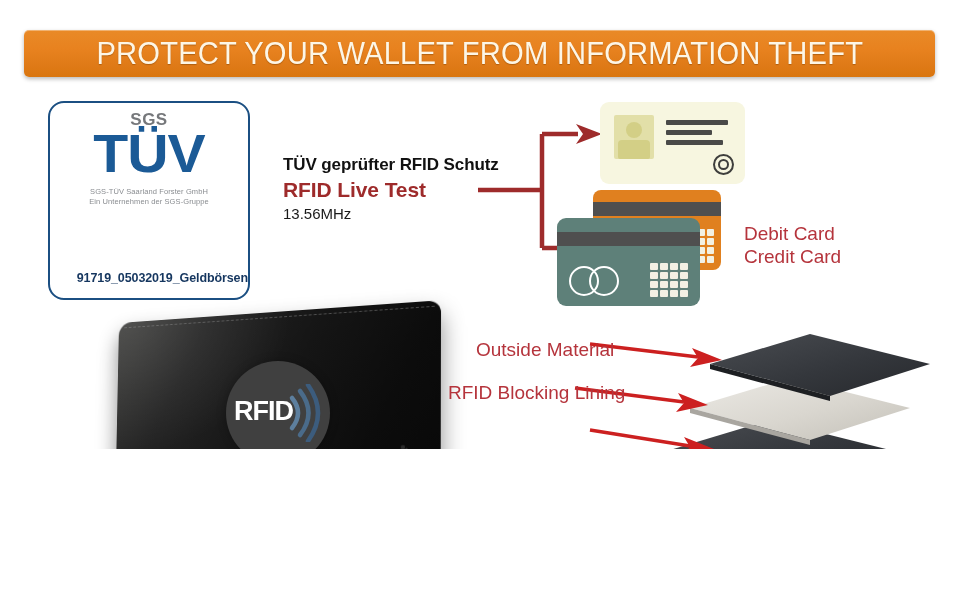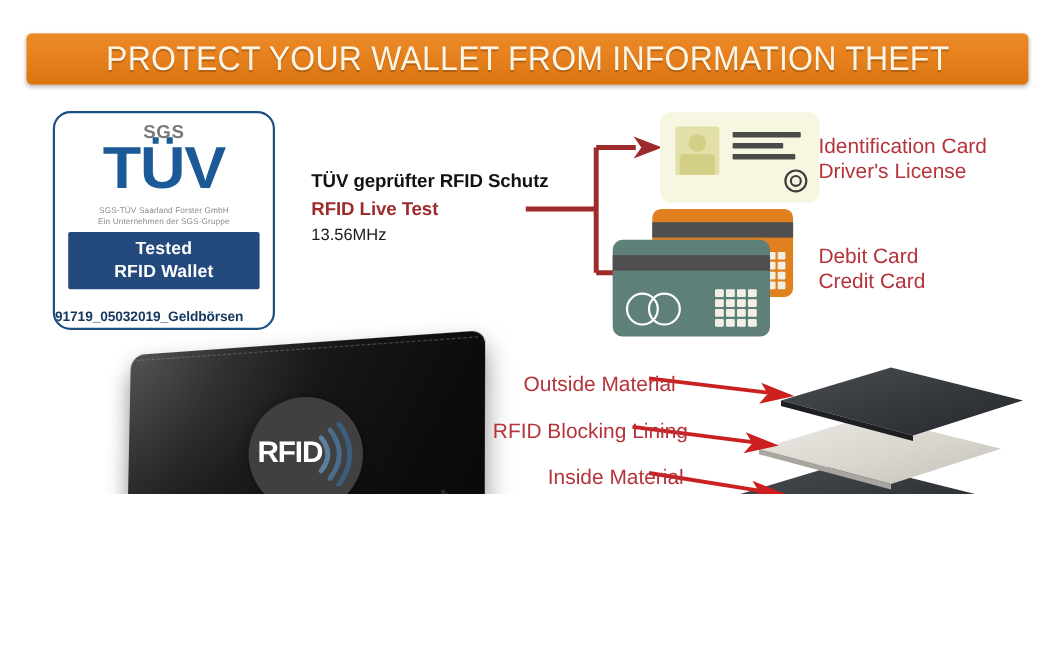--- a/index.html
+++ b/index.html
@@ -47,28 +47,28 @@
   .tuv-sub2{top:94px;}
   .tuv-band{
     position:absolute;left:12px;right:12px;top:108px;height:52px;
     background:#24497d;border-radius:2px;
     display:flex;flex-direction:column;align-items:center;justify-content:center;
   }
   .tuv-band div{
     color:#ffffff;font-size:16px;font-weight:bold;line-height:21px;letter-spacing:.2px;
   }
   .tuv-code{
-    position:absolute;left:0;right:0;top:168px;text-align:left;
-    font-size:12.5px;font-weight:bold;color:#15365f;letter-spacing:-.1px;margin-top:10px;
+    position:absolute;left:0;right:0;top:168px;text-align:right;
+    font-size:12.5px;font-weight:bold;color:#15365f;letter-spacing:-.1px;
   }
 
   
   .de-block{position:absolute;left:283px;top:152px;width:240px;}
   .de-line1{font-size:17px;font-weight:bold;color:#111111;line-height:25px;letter-spacing:-.1px;}
-  .de-line2{font-size:17px;font-weight:bold;color:#9e2b2b;line-height:25px;letter-spacing:-.1px;}
+  .de-line2{font-size:21px;font-weight:bold;color:#9e2b2b;line-height:25px;letter-spacing:-.1px;}
   .de-line3{font-size:15px;font-weight:normal;color:#1a1a1a;line-height:24px;}
 
   
   .connector{position:absolute;left:470px;top:108px;width:170px;height:170px;}
 
   
   .cards{position:absolute;left:555px;top:100px;width:200px;height:200px;}
   .id-card{
     position:absolute;left:45px;top:2px;width:145px;height:82px;
     background:#f7f6e0;border-radius:9px;
@@ -194,24 +194,20 @@
 
   <div class="header-bar">
     <div class="header-title">PROTECT YOUR WALLET FROM INFORMATION THEFT</div>
   </div>
 
   <div class="tuv-badge">
     <div class="tuv-sgs">SGS</div>
     <div class="tuv-main">TÜV</div>
     <div class="tuv-sub tuv-sub1">SGS-TÜV Saarland Forster GmbH</div>
     <div class="tuv-sub tuv-sub2">Ein Unternehmen der SGS-Gruppe</div>
-    <div class="tuv-band">
-      <div>Tested</div>
-      <div>RFID Wallet</div>
-    </div>
     <div class="tuv-code">91719_05032019_Geldbörsen</div>
   </div>
 
   <div class="de-block">
     <div class="de-line1">TÜV geprüfter RFID Schutz</div>
     <div class="de-line2">RFID Live Test</div>
     <div class="de-line3">13.56MHz</div>
   </div>
 
   <svg class="connector" viewBox="0 0 170 170">
@@ -276,24 +272,20 @@
           <span></span>
           <span></span>
         <span></span>
           <span></span>
           <span></span>
           <span></span>
       </div>
     </div>
   </div>
 
-  <div class="card-label label-id">
-    <div>Identification Card</div>
-    <div>Driver's License</div>
-  </div>
   <div class="card-label label-debit">
     <div>Debit Card</div>
     <div>Credit Card</div>
   </div>
 
   <div class="wallet-wrap">
     <div class="wallet-shadow"></div>
     <div class="wallet-body">
       <div class="wallet-sheen"></div>
       <div class="wallet-topstitch"></div>
@@ -351,21 +343,20 @@
         <path d="M150 108 L250 124"></path>
       </g>
       <polygon points="252,26 282,38 250,45 258,36" fill="#cc2020"></polygon>
       <polygon points="238,71 268,83 236,90 244,81" fill="#cc2020"></polygon>
       <polygon points="244,115 274,127 242,134 250,125" fill="#cc2020"></polygon>
     </svg>
   </div>
 
   <div class="layer-label ll-outside">Outside Material</div>
   <div class="layer-label ll-lining">RFID Blocking Lining</div>
-  <div class="layer-label ll-inside">Inside Material</div>
 
   <div class="footer">
     <div class="footer-rule fr-top"></div>
     <div class="footer-title">RFID PROTECTION</div>
     <div class="watermark">sprzedajemy</div>
     <div class="wm-badge">.pl</div>
     <div class="footer-rule fr-bottom"></div>
   </div>
 
 </div>

